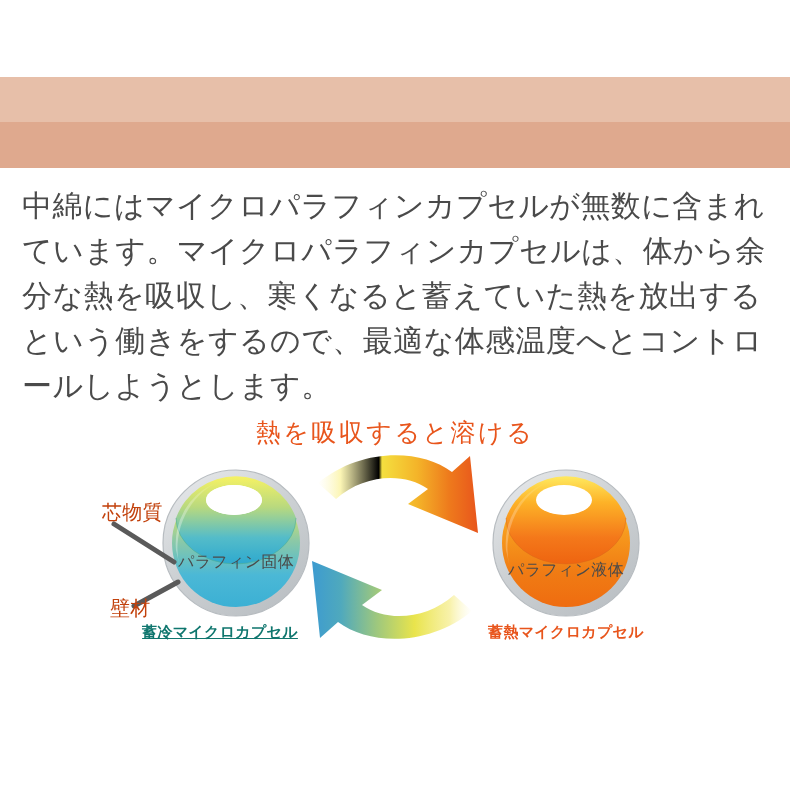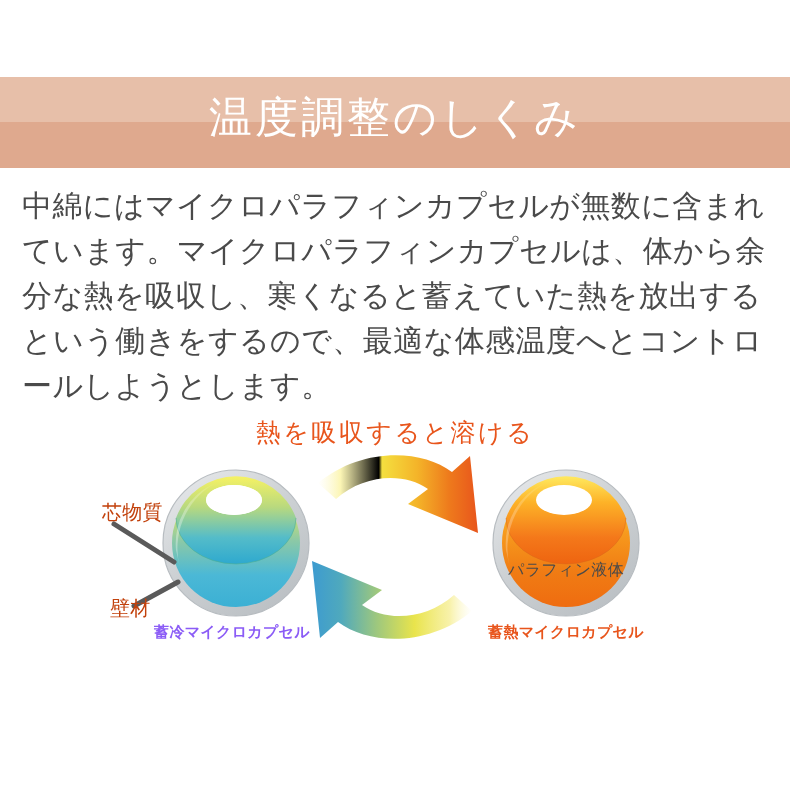--- a/index.html
+++ b/index.html
@@ -108,24 +108,25 @@
   .cap-caption {
     position: absolute;
     font-size: 15px;
     line-height: 20px;
     letter-spacing: 0.3px;
     white-space: nowrap;
     text-align: center;
     font-weight: 700;
   }
   .cap-caption.cold {
-    left: 132px;
+    left: 120px;
     top: 222px;
     width: 200px;
-    color: #8b5cf6;
+    color: #0f766e;
+    text-decoration: underline;
   }
   .cap-caption.heat {
     left: 466px;
     top: 222px;
     width: 200px;
     color: #e8551c;
   }
 
   .leader-label {
     position: absolute;
@@ -164,21 +165,20 @@
     top: 160px;
     width: 140px;
   }
 </style>
 </head>
 <body>
 
 <div id="page">
 
   <div class="header-band"></div>
-  <div class="header-title">温度調整のしくみ</div>
 
   <div class="body-copy">中綿にはマイクロパラフィンカプセルが無数に含まれています。マイクロパラフィンカプセルは、体から余分な熱を吸収し、寒くなると蓄えていた熱を放出するという働きをするので、最適な体感温度へとコントロールしようとします。</div>
 
   <div class="diagram">
 
     <div class="heading-absorb">熱を吸収すると溶ける</div>
 
     <svg class="stage" viewBox="0 0 790 320">
       <defs>
 
@@ -286,20 +286,21 @@
         <line x1="114" y1="124" x2="174" y2="162" stroke="#5a5a5a" stroke-width="5" stroke-linecap="round"></line>
       </g>
       <g>
         <line x1="134" y1="206" x2="178" y2="182" stroke="#5a5a5a" stroke-width="5" stroke-linecap="round"></line>
       </g>
     </svg>
 
     <div class="leader-label core">芯物質</div>
     <div class="leader-label wall">壁材</div>
 
+    <div class="sphere-text left">パラフィン固体</div>
     <div class="sphere-text right">パラフィン液体</div>
 
     <div class="cap-caption cold">蓄冷マイクロカプセル</div>
     <div class="cap-caption heat">蓄熱マイクロカプセル</div>
 
   </div>
 
 </div>
 
 </body></html>

